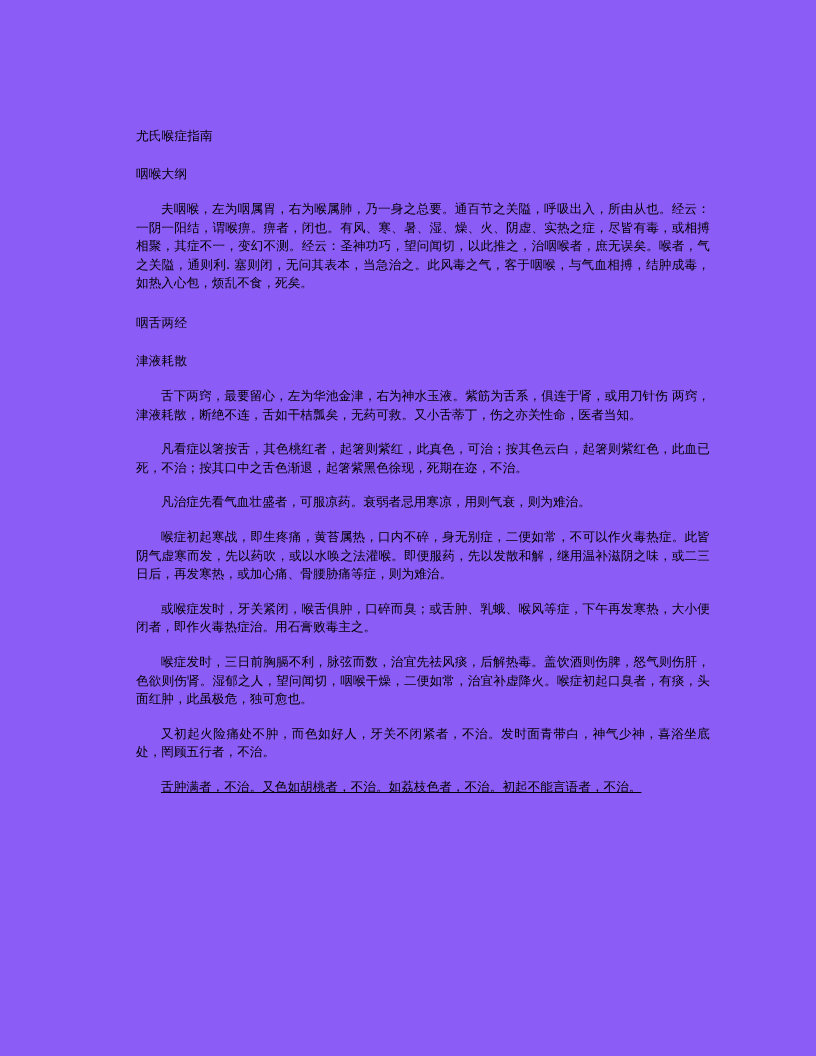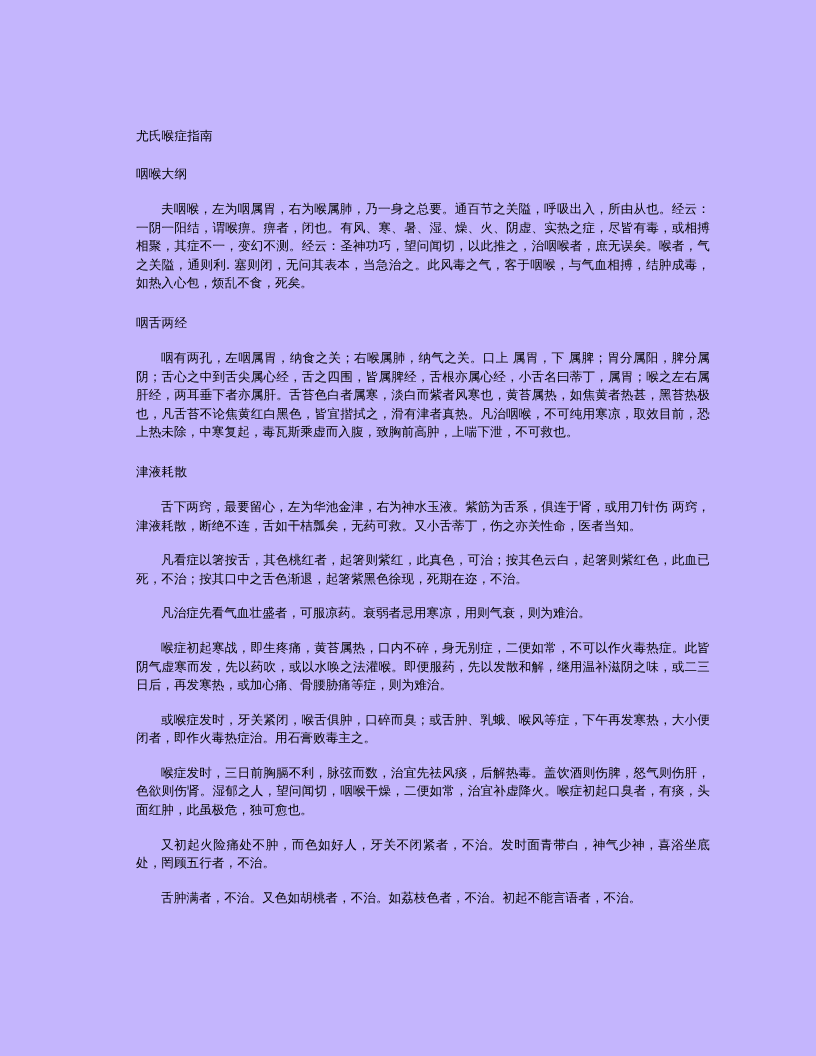--- a/index.html
+++ b/index.html
@@ -10,21 +10,21 @@
   }
   body {
     font-family: "DejaVu Serif", "Liberation Serif", serif;
     color: #000000;
   }
   .page {
     position: relative;
     width: 816px;
     height: 1056px;
     margin: 0 auto;
-    background: #c4b5fd;
+    background: #8b5cf6;
     overflow: hidden;
     box-sizing: border-box;
   }
   .content {
     position: absolute;
     left: 136px;
     top: 128px;
     width: 574px;
   }
   .doc-title {
@@ -50,35 +50,35 @@
     margin: 0 0 16px 0;
     text-align: justify;
     text-justify: inter-character;
     text-indent: 25px;
     color: #000;
     letter-spacing: 0.05px;
     word-break: break-all;
   }
   .para:last-child {
     margin-bottom: 0;
+    text-decoration: underline;
   }
 </style>
 </head>
 <body>
 
 <div class="page">
   <div class="content">
 
     <h1 class="doc-title">尤氏喉症指南</h1>
 
     <h2 class="section-heading">咽喉大纲</h2>
     <p class="para">夫咽喉，左为咽属胃，右为喉属肺，乃一身之总要。通百节之关隘，呼吸出入，所由从也。经云：一阴一阳结，谓喉痹。痹者，闭也。有风、寒、暑、湿、燥、火、阴虚、实热之症，尽皆有毒，或相搏相聚，其症不一，变幻不测。经云：圣神功巧，望问闻切，以此推之，治咽喉者，庶无误矣。喉者，气之关隘，通则利. 塞则闭，无问其表本，当急治之。此风毒之气，客于咽喉，与气血相搏，结肿成毒，如热入心包，烦乱不食，死矣。</p>
 
     <h2 class="section-heading">咽舌两经</h2>
-    <p class="para">咽有两孔，左咽属胃，纳食之关；右喉属肺，纳气之关。口上 属胃，下 属脾；胃分属阳，脾分属阴；舌心之中到舌尖属心经，舌之四围，皆属脾经，舌根亦属心经，小舌名曰蒂丁，属胃；喉之左右属肝经，两耳垂下者亦属肝。舌苔色白者属寒，淡白而紫者风寒也，黄苔属热，如焦黄者热甚，黑苔热极也，凡舌苔不论焦黄红白黑色，皆宜揩拭之，滑有津者真热。凡治咽喉，不可纯用寒凉，取效目前，恐上热未除，中寒复起，毒瓦斯乘虚而入腹，致胸前高肿，上喘下泄，不可救也。</p>
 
     <h2 class="section-heading">津液耗散</h2>
     <p class="para">舌下两窍，最要留心，左为华池金津，右为神水玉液。紫筋为舌系，俱连于肾，或用刀针伤 两窍，津液耗散，断绝不连，舌如干桔瓢矣，无药可救。又小舌蒂丁，伤之亦关性命，医者当知。</p>
     <p class="para">凡看症以箸按舌，其色桃红者，起箸则紫红，此真色，可治；按其色云白，起箸则紫红色，此血已死，不治；按其口中之舌色渐退，起箸紫黑色徐现，死期在迩，不治。</p>
     <p class="para">凡治症先看气血壮盛者，可服凉药。衰弱者忌用寒凉，用则气衰，则为难治。</p>
     <p class="para">喉症初起寒战，即生疼痛，黄苔属热，口内不碎，身无别症，二便如常，不可以作火毒热症。此皆阴气虚寒而发，先以药吹，或以水唤之法灌喉。即便服药，先以发散和解，继用温补滋阴之味，或二三日后，再发寒热，或加心痛、骨腰胁痛等症，则为难治。</p>
     <p class="para">或喉症发时，牙关紧闭，喉舌俱肿，口碎而臭；或舌肿、乳蛾、喉风等症，下午再发寒热，大小便闭者，即作火毒热症治。用石膏败毒主之。</p>
     <p class="para">喉症发时，三日前胸膈不利，脉弦而数，治宜先祛风痰，后解热毒。盖饮酒则伤脾，怒气则伤肝，色欲则伤肾。湿郁之人，望问闻切，咽喉干燥，二便如常，治宜补虚降火。喉症初起口臭者，有痰，头面红肿，此虽极危，独可愈也。</p>
     <p class="para">又初起火险痛处不肿，而色如好人，牙关不闭紧者，不治。发时面青带白，神气少神，喜浴坐底处，罔顾五行者，不治。</p>
     <p class="para">舌肿满者，不治。又色如胡桃者，不治。如荔枝色者，不治。初起不能言语者，不治。</p>

